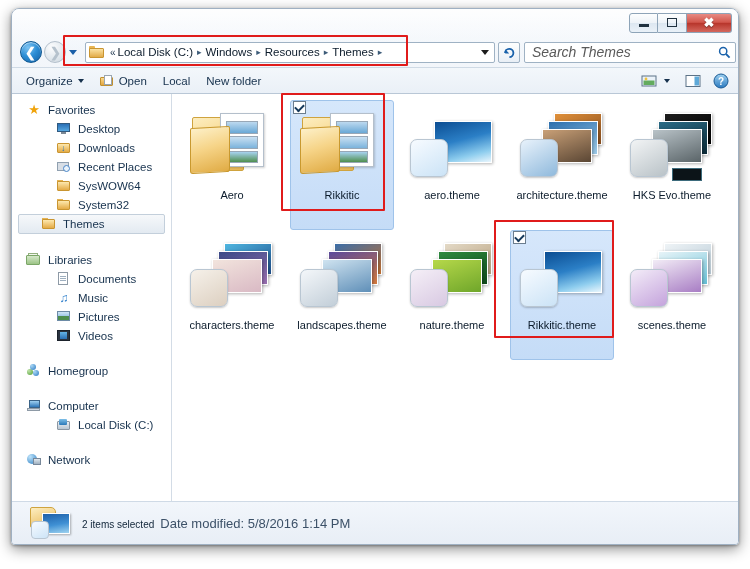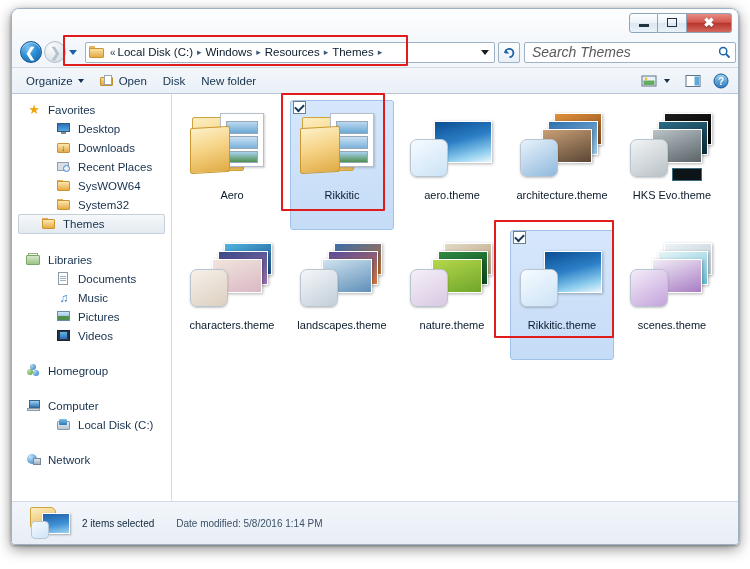--- a/index.html
+++ b/index.html
@@ -339,21 +339,21 @@
     border-top: 1px solid #cfdae6;
     display:flex; align-items:center;
     box-sizing:border-box;
   }
   #statusicon { width:46px; height:36px; margin-left:16px; position:relative; flex:none;}
   #statusicon .fold{position:absolute;left:2px;top:2px;width:26px;height:21px;background:linear-gradient(160deg,#fdeec1,#e7b755);border:1px solid #cfa33e;border-radius:2px 5px 2px 2px;box-sizing:border-box;}
   #statusicon .wp1{position:absolute;left:14px;top:8px;width:28px;height:21px;background:linear-gradient(170deg,#1e5fa8 0%,#3f90d4 55%,#9fd3f0 100%);border:1px solid #fff;box-sizing:border-box;box-shadow:1px 1px 2px rgba(0,0,0,.3);}
   #statusicon .sq{position:absolute;left:3px;top:16px;width:18px;height:18px;border-radius:4px;border:1px solid #b9c6d2;background:linear-gradient(150deg,#f7fbff,#cde4f7);box-sizing:border-box;}
   #statustext { display:flex; align-items:baseline; margin-left:8px;}
   #st-main { font-size:10px; color:#0f2438; }
-  #st-sub { font-size:10px; color:#3c5168; margin-left:22px;}
+  #st-sub { font-size:13px; color:#3c5168; margin-left:6px;}
 
   
   .annot {
     position:absolute;
     border: 2px solid #e01b1b;
     box-sizing:border-box;
     z-index: 50;
     pointer-events:none;
     border-radius: 1px;
   }
@@ -435,21 +435,21 @@
         <span class="tbcaret"></span>
       </div>
       <div class="tbitem">
         <span class="tb-openicon">
             <i class="bk"></i>
             <i class="pg"></i>
           </span>
         <span>Open</span>
       </div>
       <div class="tbitem">
-        <span>Disk</span>
+        <span>Local</span>
       </div>
       <div class="tbitem">
         <span>New folder</span>
       </div>
 
       <div id="tbright">
         <div class="tbicon">
           <svg width="16" height="14" viewBox="0 0 16 14">
             <rect x="1" y="2" width="14" height="10" fill="#eaf2f9" stroke="#5d7387"></rect>
             <rect x="2.5" y="6.5" width="11" height="4.5" fill="#63ab5e"></rect>

